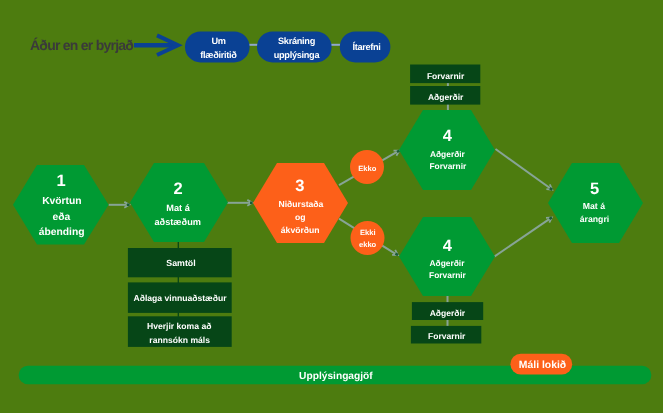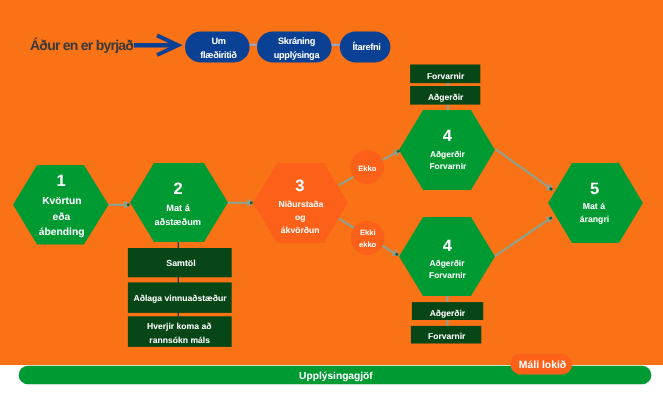--- a/index.html
+++ b/index.html
@@ -1,18 +1,18 @@
 <!DOCTYPE html>
 <html><head>
 <meta charset="utf-8">
 <style>
   html,body{margin:0;padding:0;background:#ffffff;}
   *{-webkit-font-smoothing:antialiased;text-rendering:geometricPrecision;}
   body{width:663px;height:413px;font-family:"Liberation Sans",sans-serif;overflow:hidden;}
-  #stage{position:relative;width:663px;height:365px;background:#f97316;}
+  #stage{position:relative;width:663px;height:413px;background:#4d7c0f;}
   svg#art{position:absolute;left:0;top:0;width:663px;height:413px;display:block;}
   .hex-green{fill:#009a33;}
   .hex-orange{fill:#fd6019;}
   .box-dark{fill:#064617;}
   .pill-blue{fill:#0a4194;}
   .circ-orange{fill:#fd6019;}
   .bar-green{fill:#009a33;}
   .pill-orange{fill:#fd6019;}
   .conn{stroke:#87a496;stroke-width:2;fill:none;}
   .conn-dark{stroke:#064617;stroke-width:1.3;fill:none;}

